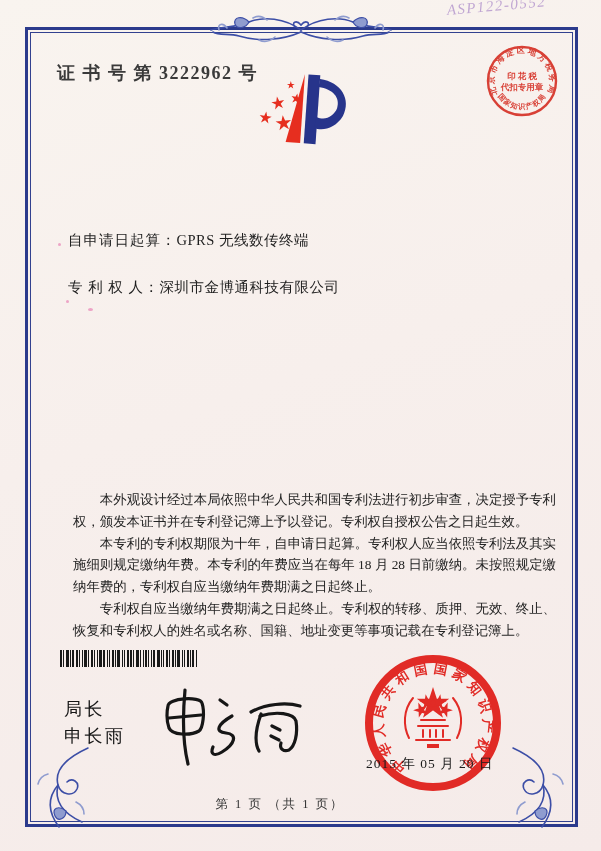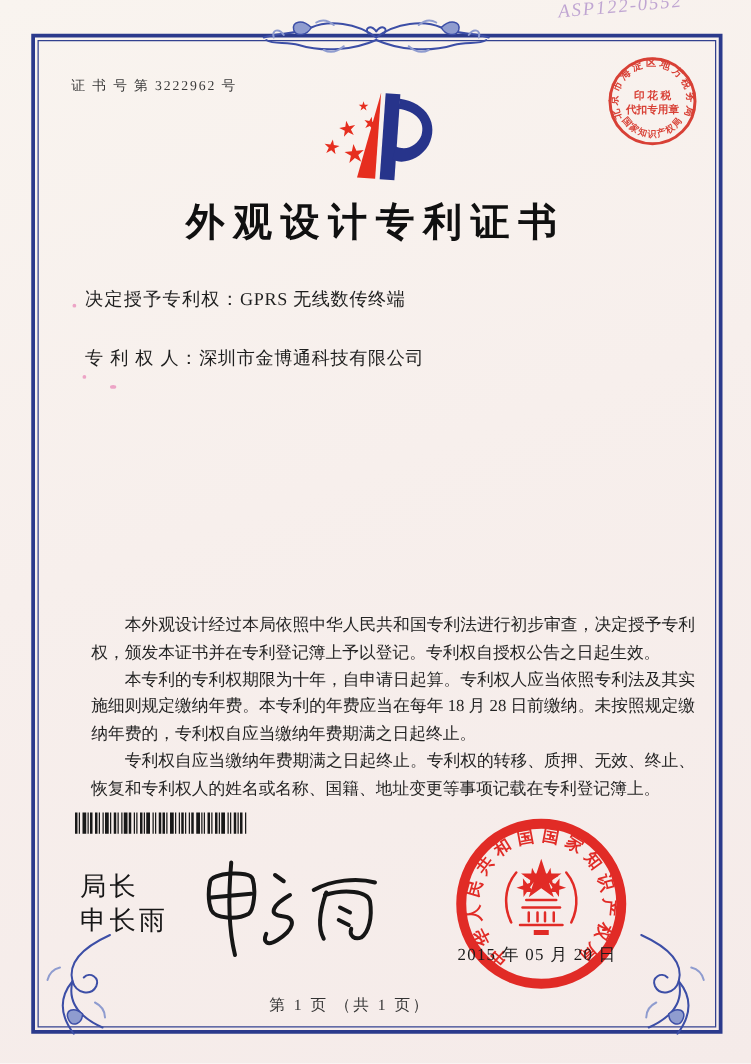--- a/index.html
+++ b/index.html
@@ -3,32 +3,32 @@
 <meta charset="utf-8">
 <style>
   html,body{margin:0;padding:0;}
   .page{position:relative;width:601px;height:851px;overflow:hidden;
     background:linear-gradient(160deg,#f9f4ef 0%,#f7efec 45%,#f5ebe9 100%);
     font-family:"Liberation Serif","DejaVu Serif",serif;color:#222;}
   .abs{position:absolute;}
   .frame{left:25px;top:27px;width:553px;height:800px;box-sizing:border-box;
     border:3px solid #2b3a8c;}
   .frame-inner{position:absolute;inset:2px;border:1px solid #32418f;}
-  .cert-no{left:57px;top:61px;font-size:11px;letter-spacing:1.5px;color:#3a3a3a;}
+  .cert-no{left:57px;top:61px;font-size:18px;letter-spacing:1.5px;color:#3a3a3a;font-weight:bold;}
   .title{left:0;width:601px;top:157px;text-align:center;font-size:31px;
     font-weight:bold;letter-spacing:7px;color:#101010;}
   .fields{left:68px;top:231px;width:470px;}
   .field-row{margin:0 0 28px 0;font-size:14.5px;line-height:19px;letter-spacing:.5px;color:#1e1e1e;white-space:nowrap;}
   .field-label{letter-spacing:1px;}
   .paragraphs{left:73px;top:489px;width:483px;font-size:13.4px;line-height:21.8px;
     text-align:justify;color:#242424;}
   .paragraphs p{margin:0;text-indent:2em;}
   .barcode{left:60px;top:650px;height:17px;display:flex;align-items:stretch;}
   .barcode .bar{background:#191919;height:100%;}
-  .officer{left:64px;top:696px;font-size:21px;letter-spacing:2.5px;line-height:27px;color:#161616;}
+  .officer{left:64px;top:696px;font-size:18px;letter-spacing:2.5px;line-height:27px;color:#161616;}
   .date-stamp{left:366px;top:755px;font-size:13.5px;letter-spacing:1px;color:#1b1b1b;z-index:6;}
   .footer{left:0;top:796px;width:560px;text-align:center;font-size:12.5px;letter-spacing:2px;color:#333;}
   .handwriting{left:446px;top:2px;font-size:15px;font-style:italic;letter-spacing:1.5px;
     color:#b394cc;opacity:.8;transform:rotate(-5deg);transform-origin:left top;white-space:nowrap;}
   .speck{width:3px;height:3px;border-radius:50%;background:rgba(225,70,150,.45);}
   svg{display:block;}
 </style>
 </head>
 <body>
 
@@ -83,24 +83,23 @@
       <use href="#star" transform="translate(28,52) scale(7) rotate(8)"></use>
       <use href="#star" transform="translate(48,58) scale(9) rotate(-6)"></use>
     </g>
     <g transform="rotate(4 70 40)">
       <polygon points="69,4 53,80 69,80" fill="#e62e1f"></polygon>
       <rect x="73" y="4" width="13" height="76" fill="#27348b"></rect>
       <path d="M86,8 C110,10 122,28 114,47 C107,61 92,66 83,62 L85,50 C95,54 104,48 107,39 C110,27 101,18 85,17 Z" fill="#27348b"></path>
     </g>
   </svg>
 
-  <div class="abs title">外观设计专利证书</div>
 
   <div class="abs fields">
-    <div class="field-row"><span class="field-label">决定授予专利权：</span><span>GPRS 无线数传终端</span></div>
+    <div class="field-row"><span class="field-label">自申请日起算：</span><span>GPRS 无线数传终端</span></div>
     <div class="field-row"><span class="field-label">专 利 权 人：</span><span>深圳市金博通科技有限公司</span></div>
   </div>
 
   <div class="abs paragraphs">
     <p>本外观设计经过本局依照中华人民共和国专利法进行初步审查，决定授予专利权，颁发本证书并在专利登记簿上予以登记。专利权自授权公告之日起生效。</p>
     <p>本专利的专利权期限为十年，自申请日起算。专利权人应当依照专利法及其实施细则规定缴纳年费。本专利的年费应当在每年 18 月 28 日前缴纳。未按照规定缴纳年费的，专利权自应当缴纳年费期满之日起终止。</p>
     <p>专利权自应当缴纳年费期满之日起终止。专利权的转移、质押、无效、终止、恢复和专利权人的姓名或名称、国籍、地址变更等事项记载在专利登记簿上。</p>
   </div>
 
   <div class="abs barcode" id="barcode">

